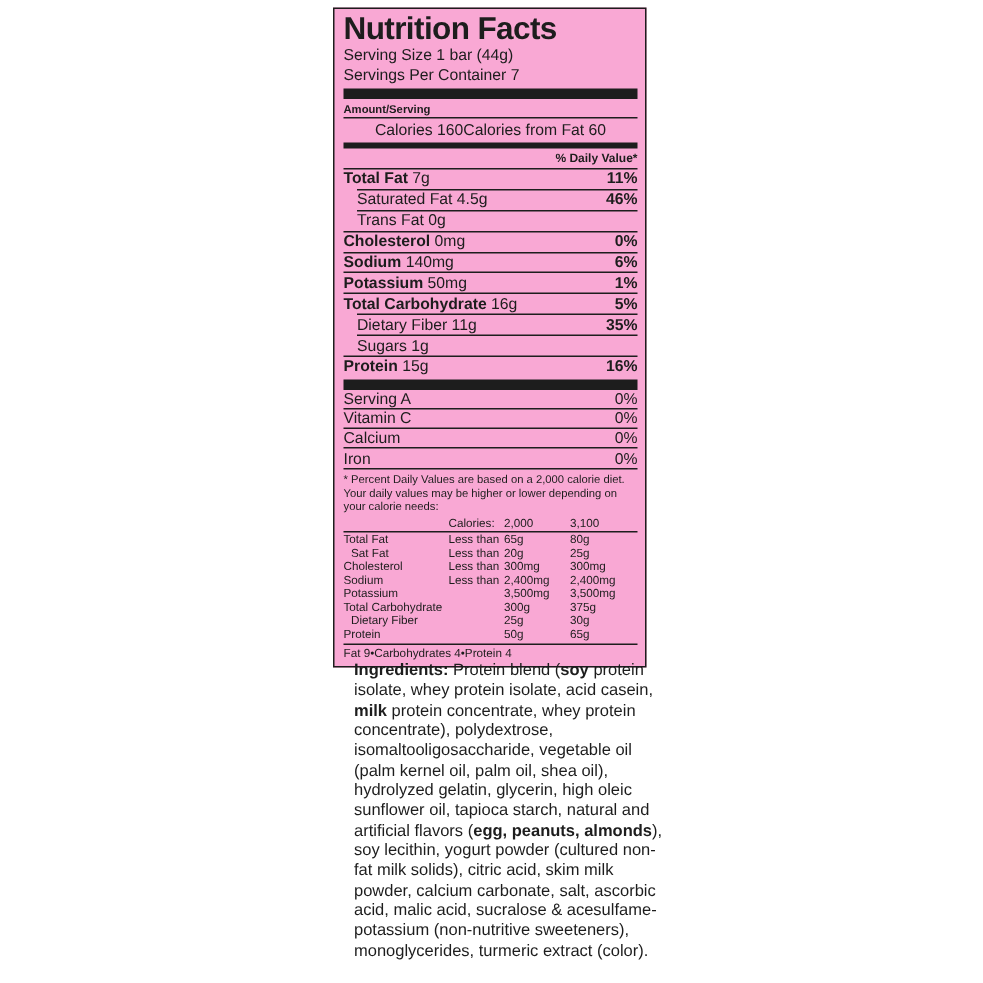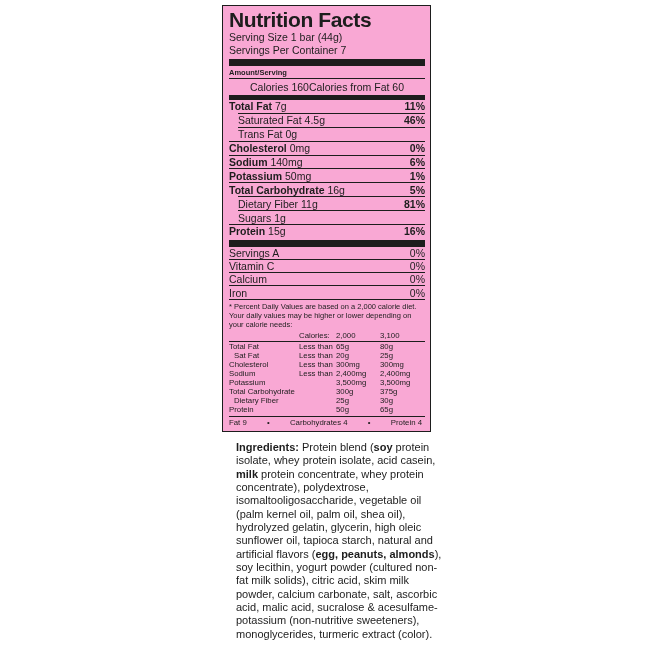--- a/index.html
+++ b/index.html
@@ -32,21 +32,21 @@
   .ref-table{font-size:7.8px;line-height:8.9px;}
   .rt-row{display:flex;}
   .rt-row.hdr{border-bottom:1px solid #1d1d1d;padding-bottom:1px;margin-bottom:1px;}
   .rt-c1{width:70px;}
   .rt-c1.indent{padding-left:5px;width:65px;}
   .rt-c2{width:37px;}
   .rt-c3{width:44px;}
   .rt-c4{flex:1;}
 
   .cpg{border-top:1px solid #1d1d1d;margin-top:1px;padding-top:1px;font-size:7.8px;line-height:9.3px;}
-  .cpg-items{display:flex;justify-content:space-between;padding:0 3px 1px 0;font-size:7.8px;}
+  .cpg-items{display:flex;padding:0 3px 1px 0;font-size:7.8px;}
 
   .ingredients{position:absolute;left:224px;top:429px;width:207px;margin:12px;
     font-size:11px;line-height:13.35px;color:#1d1d1d;}
   .ingredients .b{font-weight:700;}
 </style>
 </head>
 <body>
 
 <div class="canvas">
 
@@ -56,20 +56,21 @@
     <div class="nf-serving">Servings Per Container 7</div>
 
     <div class="bar-thick"></div>
     <div class="amount-serving">Amount/Serving</div>
 
     <div class="calories-row">
       <span>Calories 160</span>
       <span>Calories from Fat 60</span>
     </div>
     <div class="bar-med"></div>
+    <div class="dv-header">% Daily Value*</div>
 
     <div id="nutrient-rows">
         <div class="nrow">
           <span class="b">Total Fat</span>
           <span>&nbsp;7g</span>
           <span class="dv">11%</span>
         </div>
         <div class="nrow indent">
           <span>Saturated Fat</span>
           <span>&nbsp;4.5g</span>
@@ -96,38 +97,38 @@
           <span class="dv">1%</span>
         </div>
         <div class="nrow">
           <span class="b">Total Carbohydrate</span>
           <span>&nbsp;16g</span>
           <span class="dv">5%</span>
         </div>
         <div class="nrow indent">
           <span>Dietary Fiber</span>
           <span>&nbsp;11g</span>
-          <span class="dv">81%</span>
+          <span class="dv">35%</span>
         </div>
         <div class="nrow indent">
           <span>Sugars</span>
           <span>&nbsp;1g</span>
           <span class="dv"></span>
         </div>
         <div class="nrow">
           <span class="b">Protein</span>
           <span>&nbsp;15g</span>
           <span class="dv">16%</span>
         </div>
       </div>
 
     <div class="bar-thick"></div>
     <div id="vitamin-rows" class="vrows">
         <div class="vrow">
-          <span>Servings A</span>
+          <span>Serving A</span>
           <span>0%</span>
         </div>
         <div class="vrow">
           <span>Vitamin C</span>
           <span>0%</span>
         </div>
         <div class="vrow">
           <span>Calcium</span>
           <span>0%</span>
         </div>

